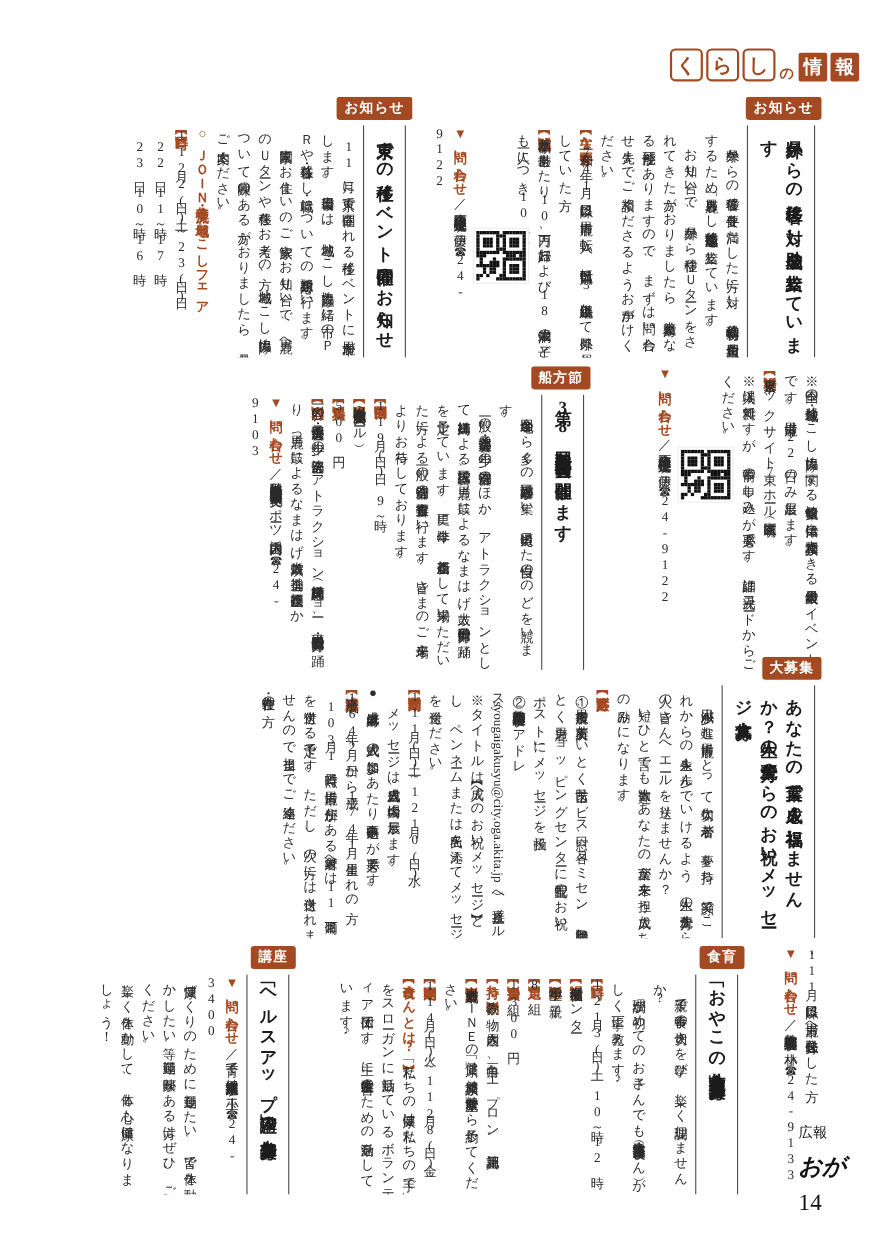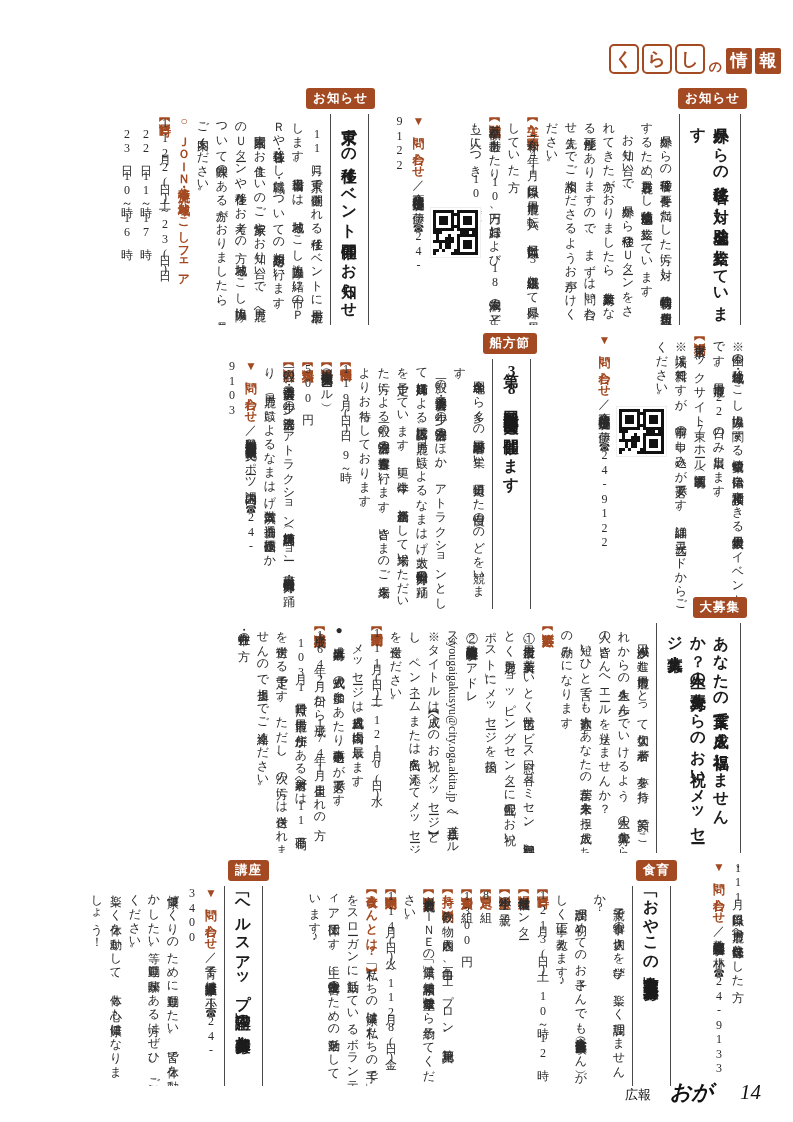--- a/index.html
+++ b/index.html
@@ -42,24 +42,24 @@
   .item{margin:0;}
   .run.accent{color:var(--accent);font-weight:bold;}
   .run.sideways{text-orientation:mixed;letter-spacing:0;}
 
   
   .qr{display:inline-grid;grid-template-columns:repeat(15,3px);grid-auto-rows:3px;
       background:#fff;padding:2px;margin:4px 2px;border:1px solid #eee;}
   .qr .m{background:#111;}
 
   
-  .footer{position:absolute;right:32px;bottom:16px;display:flex;align-items:baseline;gap:19px;}
+  .footer{position:absolute;right:32px;bottom:16px;display:flex;align-items:baseline;gap:7px;flex-direction:column;}
   .footer .kouhou{font-size:13px;font-family:"Liberation Sans","DejaVu Sans",sans-serif;color:#111;}
   .footer .oga{font-size:21px;font-weight:bold;font-family:"Liberation Sans","DejaVu Sans",sans-serif;color:#111;font-style:italic;}
-  .footer .pnum{font-size:21px;font-style:italic;font-family:"Liberation Serif","DejaVu Serif",serif;
+  .footer .pnum{font-size:21px;font-family:"Liberation Serif","DejaVu Serif",serif;
       color:#111;margin-left:8px;}
 </style>
 </head>
 <body>
 
 <div class="page">
 
   <div class="logo">
     <span class="box">く</span>
     <span class="box">ら</span>

